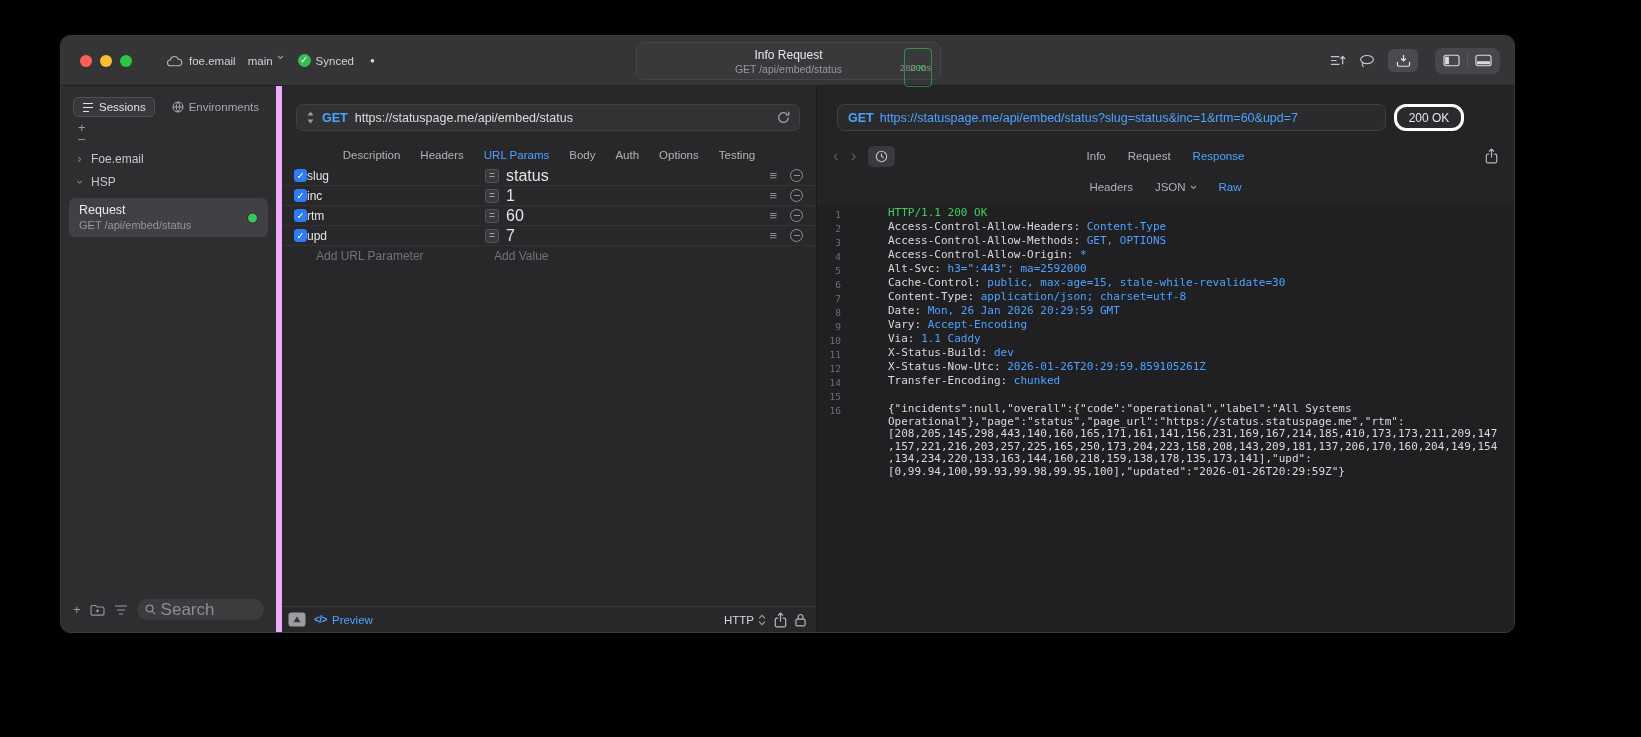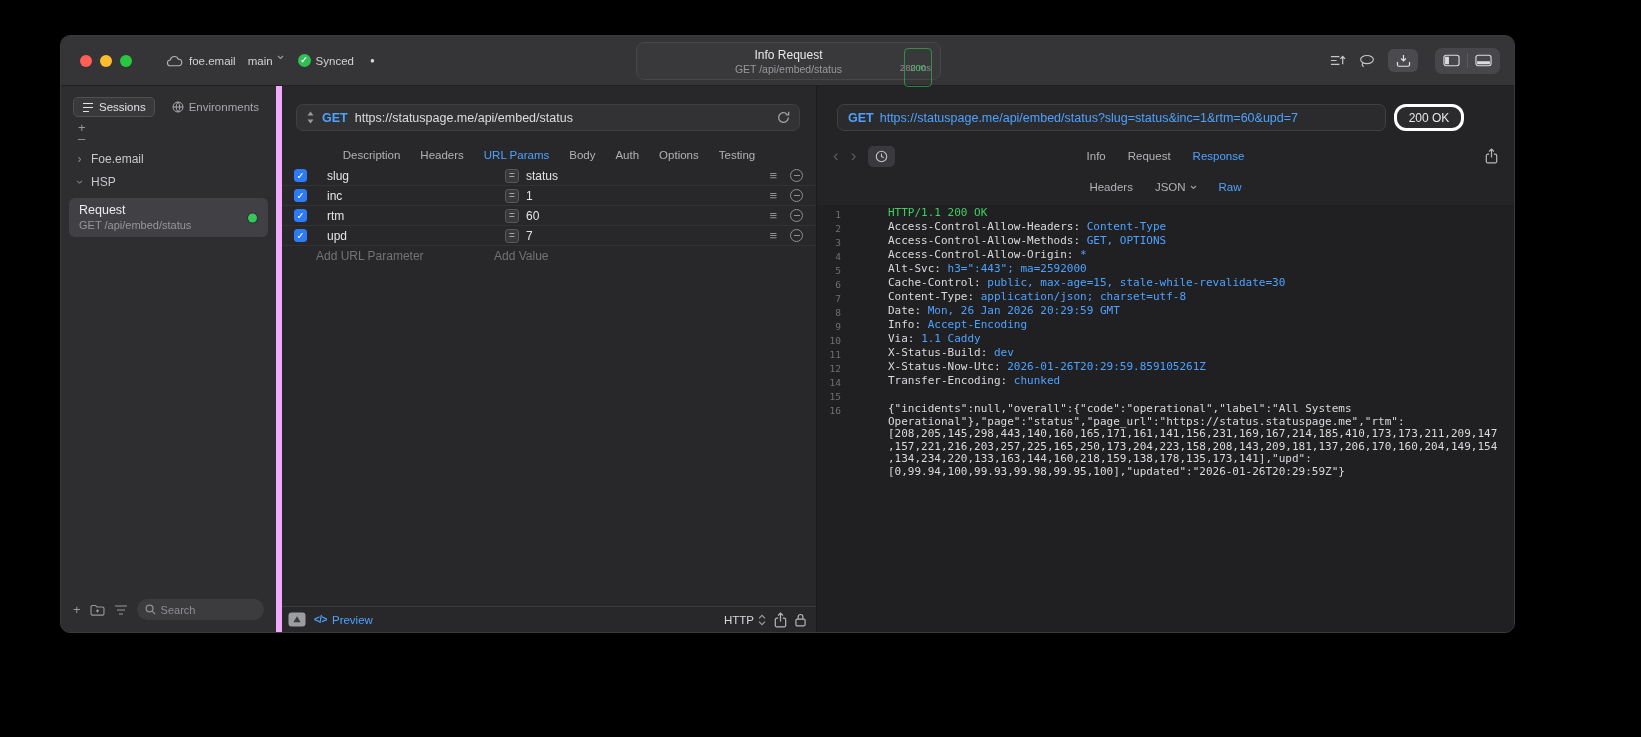--- a/index.html
+++ b/index.html
@@ -47,37 +47,37 @@
   .tree-row { height:23px; display:flex; align-items:center; padding:0 14px; gap:7px; color:#c8c8cc; font-size:12px; }
   .tw { color:#8a8a8f; font-size:12px; width:9px; display:inline-block; text-align:center; }
   .tw.open { transform:rotate(90deg); }
   .req-item { margin:5px 8px 0; background:#414145; border-radius:6px; padding:5px 10px 6px; position:relative; }
   .req-title { color:#ececf0; font-size:12.5px; }
   .req-sub { color:#96969b; font-size:11px; margin-top:2px; }
   .req-dot { position:absolute; right:11px; top:50%; transform:translateY(-50%); width:9px; height:9px; border-radius:50%; background:#35c759; box-shadow:0 0 0 1px rgba(0,0,0,.25); }
   .sb-bottom { margin-top:auto; display:flex; align-items:center; gap:9px; padding:0 12px 12px 12px; }
   .sb-ic { color:#98989d; font-size:13px; display:flex; align-items:center; line-height:12px; }
   .searchbox { flex:1; height:21px; background:#3c3c3f; border-radius:11px; display:flex; align-items:center; padding:0 8px; gap:5px; }
-  .searchbox input { background:transparent; border:none; outline:none; color:#e2e2e6; font-size:11px; width:100%; font-family:inherit; }
+  .searchbox input { background:transparent; border:none; outline:none; color:#e2e2e6; font-size:17px; width:100%; font-family:inherit; }
   .searchbox input::placeholder { color:#8e8e93; }
 
   
   .reqpanel { flex:0 0 535px; background:#28282a; border-right:1px solid #1b1b1d; display:flex; flex-direction:column; }
   .urlbar { margin:18px 16px 0 14px; height:27px; background:#323234; border:1px solid #404043; border-radius:7px; display:flex; align-items:center; padding:0 9px; gap:7px; flex:0 0 auto; }
   .m-get { color:#4da2ff; font-weight:bold; font-size:12.5px; }
   .m-url { color:#dcdce0; font-size:12.5px; flex:1; white-space:nowrap; overflow:hidden; }
   .rq-tabs { margin-top:13px; display:flex; justify-content:center; gap:20px; font-size:11.5px; color:#b2b2b6; height:22px; align-items:center; flex:0 0 auto; }
   .rq-tabs .on { color:#4da2ff; }
   .ptable-head { margin-top:15px; height:21px; display:flex; align-items:center; border-bottom:1px solid #39393c; color:#8e8e93; font-size:11px; padding-left:36px; }
   .ptable-head .c1 { width:182px; }
   .prow { height:20px; display:flex; align-items:center; border-bottom:1px solid #323235; }
   .cb { margin-left:12px; width:13px; height:13px; border-radius:3.5px; background:#2e7bf6; color:#fff; font-size:9.5px; line-height:13px; text-align:center; flex:0 0 auto; }
-  .pkey { margin-left:20px; width:178px; color:#e4e4e8; font-size:12px; }
+  .pkey { margin-left:0; width:178px; color:#e4e4e8; font-size:12px; }
   .eq { width:14px; height:14px; border:1px solid #55555a; background:#39393c; border-radius:3px; color:#a2a2a7; font-size:10px; line-height:12px; text-align:center; flex:0 0 auto; }
-  .pval { margin-left:7px; flex:1; color:#e4e4e8; font-size:12px; }
+  .pval { margin-left:7px; flex:1; color:#e4e4e8; font-size:16px; }
   .ham { color:#8e8e93; font-size:13px; margin-right:13px; }
   .mcirc { width:13px; height:13px; border:1.2px solid #8e8e93; border-radius:50%; margin-right:13px; position:relative; flex:0 0 auto; }
   .mcirc::after { content:""; position:absolute; left:2.5px; right:2.5px; top:50%; height:1.2px; margin-top:-0.6px; background:#8e8e93; }
   .addrow { height:20px; display:flex; align-items:center; color:#737378; font-size:12px; padding-left:34px; }
   .addrow .a1 { width:178px; }
   .rq-footer { margin-top:auto; height:26px; border-top:1px solid #3a3a3d; display:flex; align-items:center; padding:0 10px 0 6px; gap:8px; flex:0 0 auto; }
   .prev { color:#4da2ff; font-size:11.5px; display:flex; gap:5px; align-items:center; }
   .code-glyph { font-size:10px; font-weight:bold; letter-spacing:-0.5px; }
   .http-sel { margin-left:auto; display:flex; align-items:center; gap:4px; color:#d8d8dc; font-size:11.5px; }
 
@@ -440,21 +440,21 @@
           <div class="code-line">
             <span class="ln">7</span>
             <span class="lt"><span class="c-p">Content-Type: </span><span class="c-b">application/json; charset=utf-8</span></span>
           </div>
           <div class="code-line">
             <span class="ln">8</span>
             <span class="lt"><span class="c-p">Date: </span><span class="c-b">Mon, 26 Jan 2026 20:29:59 GMT</span></span>
           </div>
           <div class="code-line">
             <span class="ln">9</span>
-            <span class="lt"><span class="c-p">Info: </span><span class="c-b">Accept-Encoding</span></span>
+            <span class="lt"><span class="c-p">Vary: </span><span class="c-b">Accept-Encoding</span></span>
           </div>
           <div class="code-line">
             <span class="ln">10</span>
             <span class="lt"><span class="c-p">Via: </span><span class="c-b">1.1 Caddy</span></span>
           </div>
           <div class="code-line">
             <span class="ln">11</span>
             <span class="lt"><span class="c-p">X-Status-Build: </span><span class="c-b">dev</span></span>
           </div>
           <div class="code-line">

